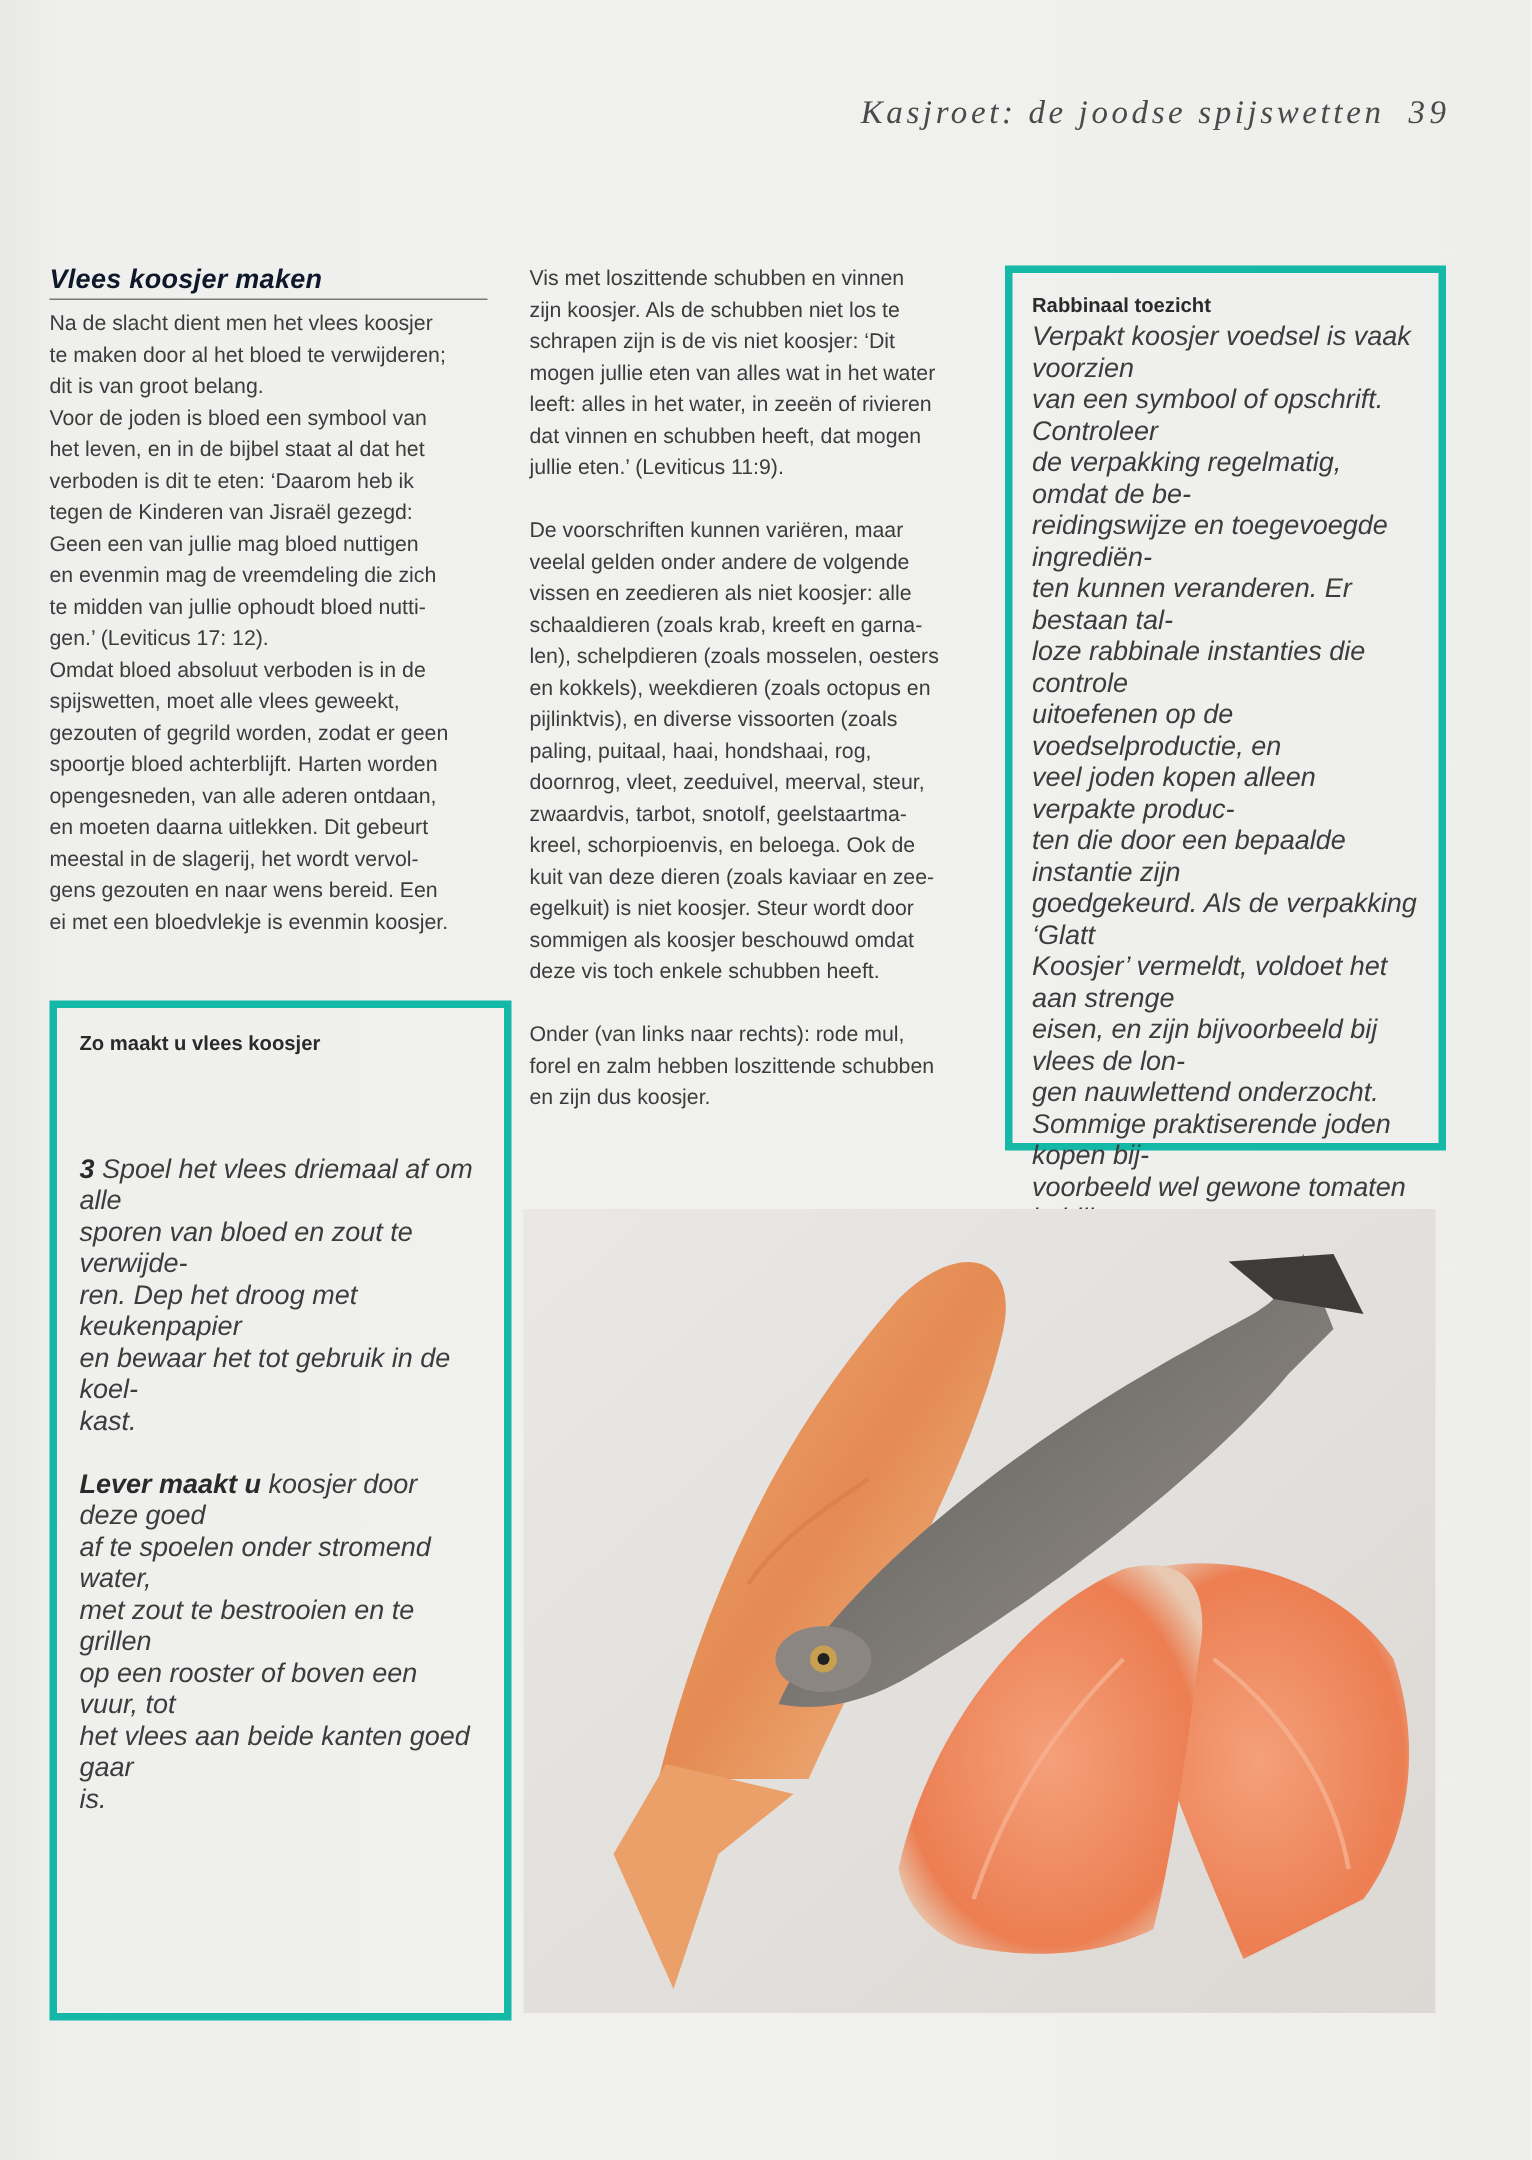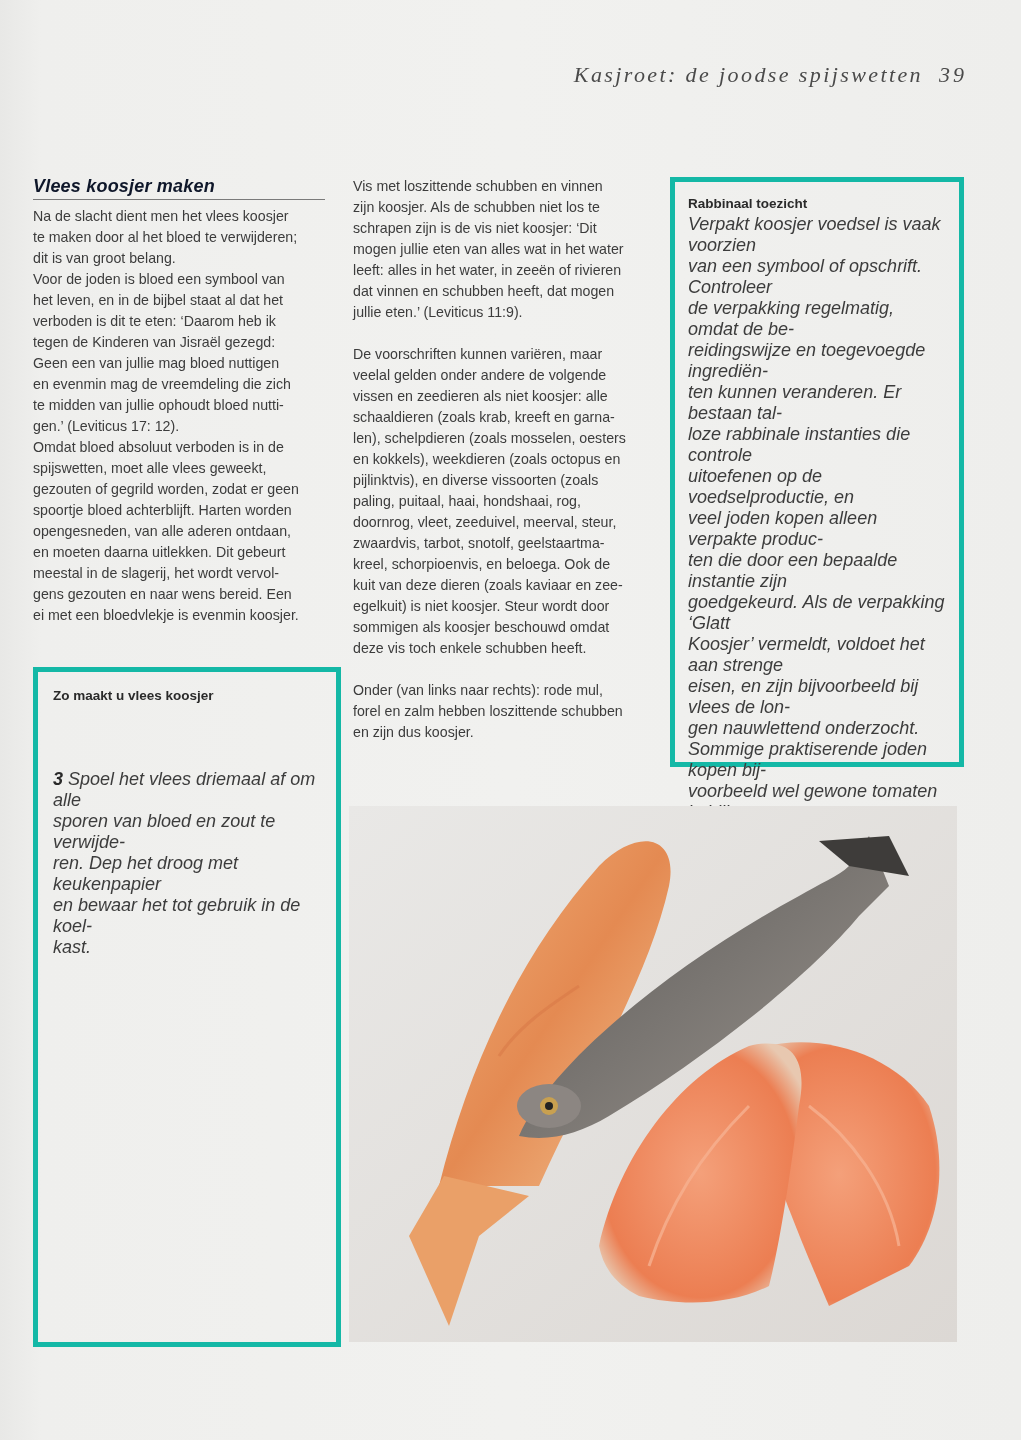--- a/index.html
+++ b/index.html
@@ -73,20 +73,26 @@
   <div class="box-title">Zo maakt u vlees koosjer</div>
   <div class="gap"></div>
   <div class="gap"></div>
   <div class="gap"></div>
   <p><span class="b">3</span><span> Spoel het vlees driemaal af om alle
 sporen van bloed en zout te verwijde-
 ren. Dep het droog met keukenpapier
 en bewaar het tot gebruik in de koel-
 kast.</span></p>
   <div class="gap"></div>
+  <p><span class="b">Lever maakt u</span><span> koosjer door deze goed
+af te spoelen onder stromend water,
+met zout te bestrooien en te grillen
+op een rooster of boven een vuur, tot
+het vlees aan beide kanten goed gaar
+is.</span></p>
 </div>
 
 <div class="col" style="left:353px; top:176px; width:292px;">
   <p>Vis met loszittende schubben en vinnen
 zijn koosjer. Als de schubben niet los te
 schrapen zijn is de vis niet koosjer: ‘Dit
 mogen jullie eten van alles wat in het water
 leeft: alles in het water, in zeeën of rivieren
 dat vinnen en schubben heeft, dat mogen
 jullie eten.’ (Leviticus 11:9).</p>

